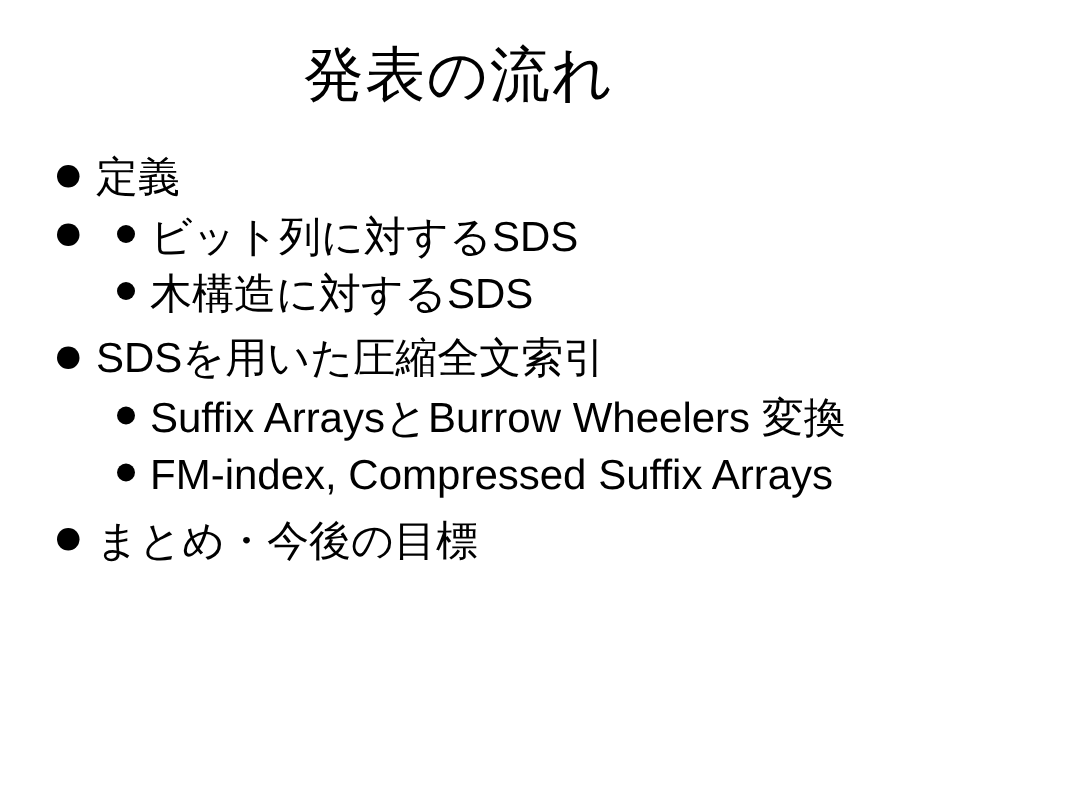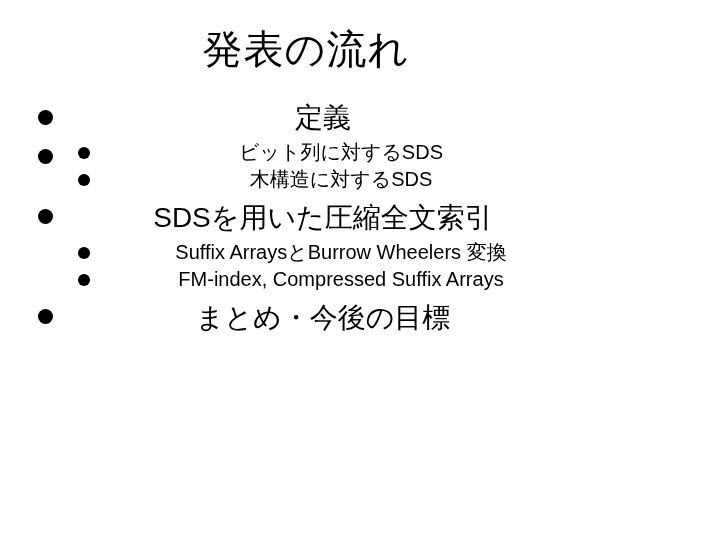--- a/index.html
+++ b/index.html
@@ -26,21 +26,20 @@
     letter-spacing: 1px;
   }
   ul {
     list-style: none;
     margin: 0;
     padding: 0;
   }
   li {
     position: relative;
     line-height: 1.35;
-    text-align: center;
   }
   
   .l1 > li {
     font-size: 28px;
     padding-left: 34px;
     margin-bottom: 2px;
   }
   .l1 > li::before {
     content: "";
     position: absolute;
@@ -50,21 +49,21 @@
     height: 15px;
     background: #000;
     border-radius: 50%;
   }
   
   .l2 {
     margin-top: 2px;
     margin-bottom: 6px;
   }
   .l2 > li {
-    font-size: 20px;
+    font-size: 28px;
     padding-left: 28px;
     margin-left: 8px;
   }
   .l2 > li::before {
     content: "";
     position: absolute;
     left: 6px;
     top: 0.40em;
     width: 12px;
     height: 12px;

